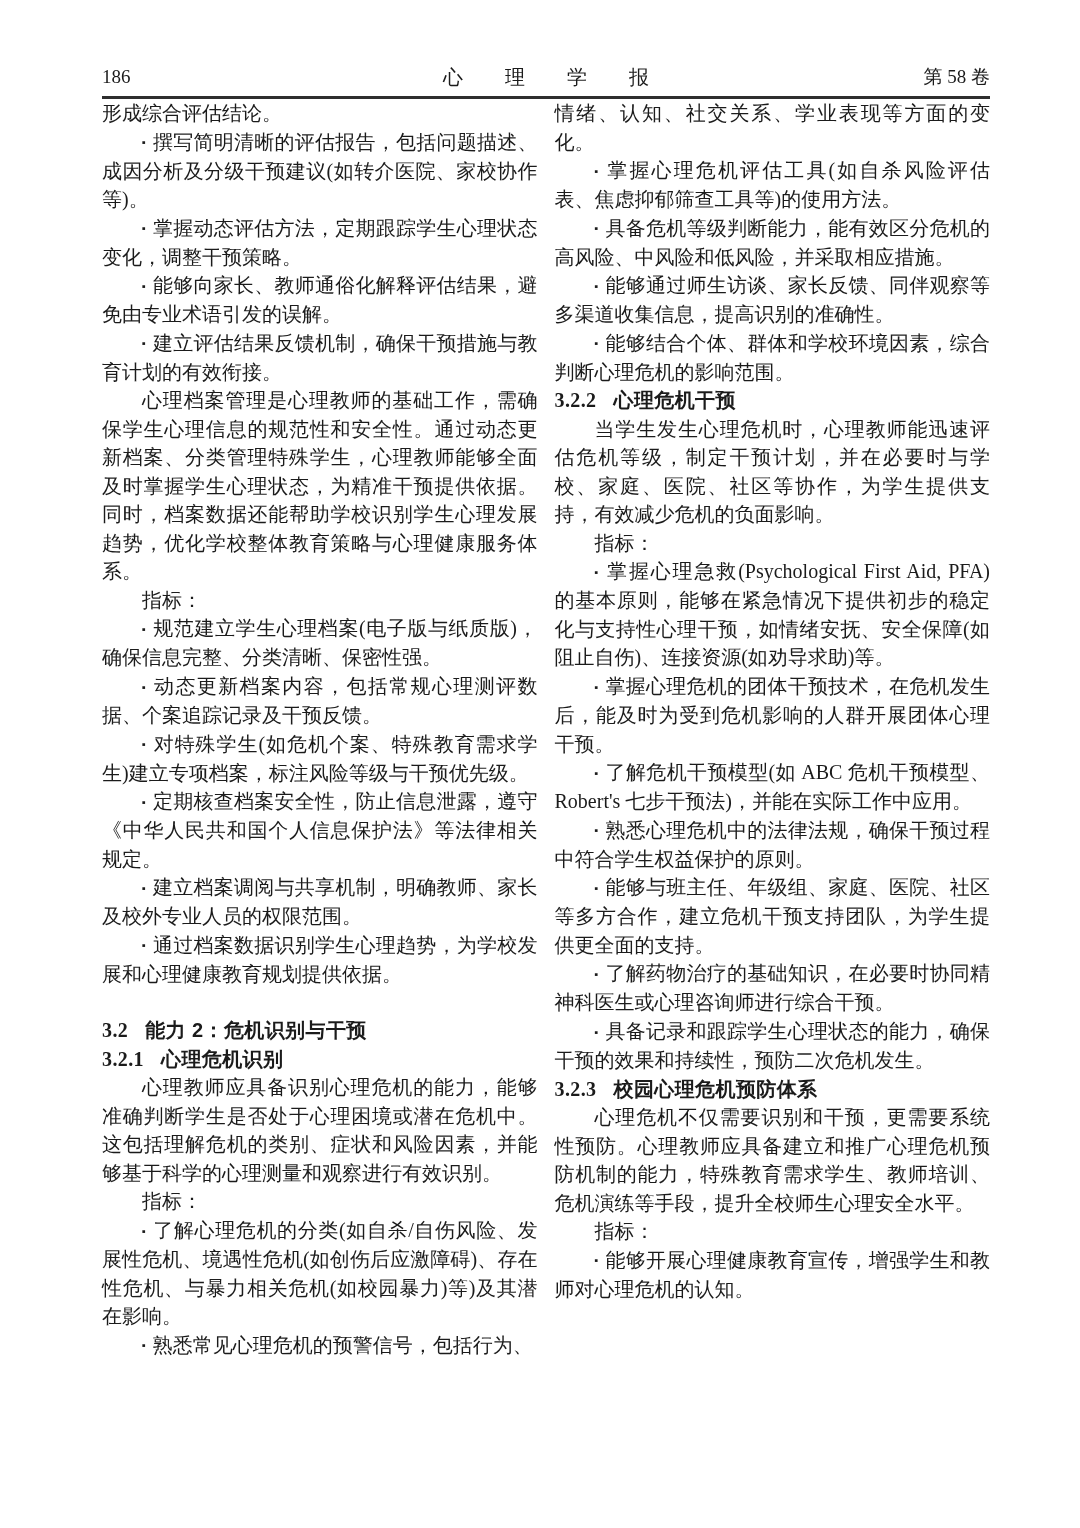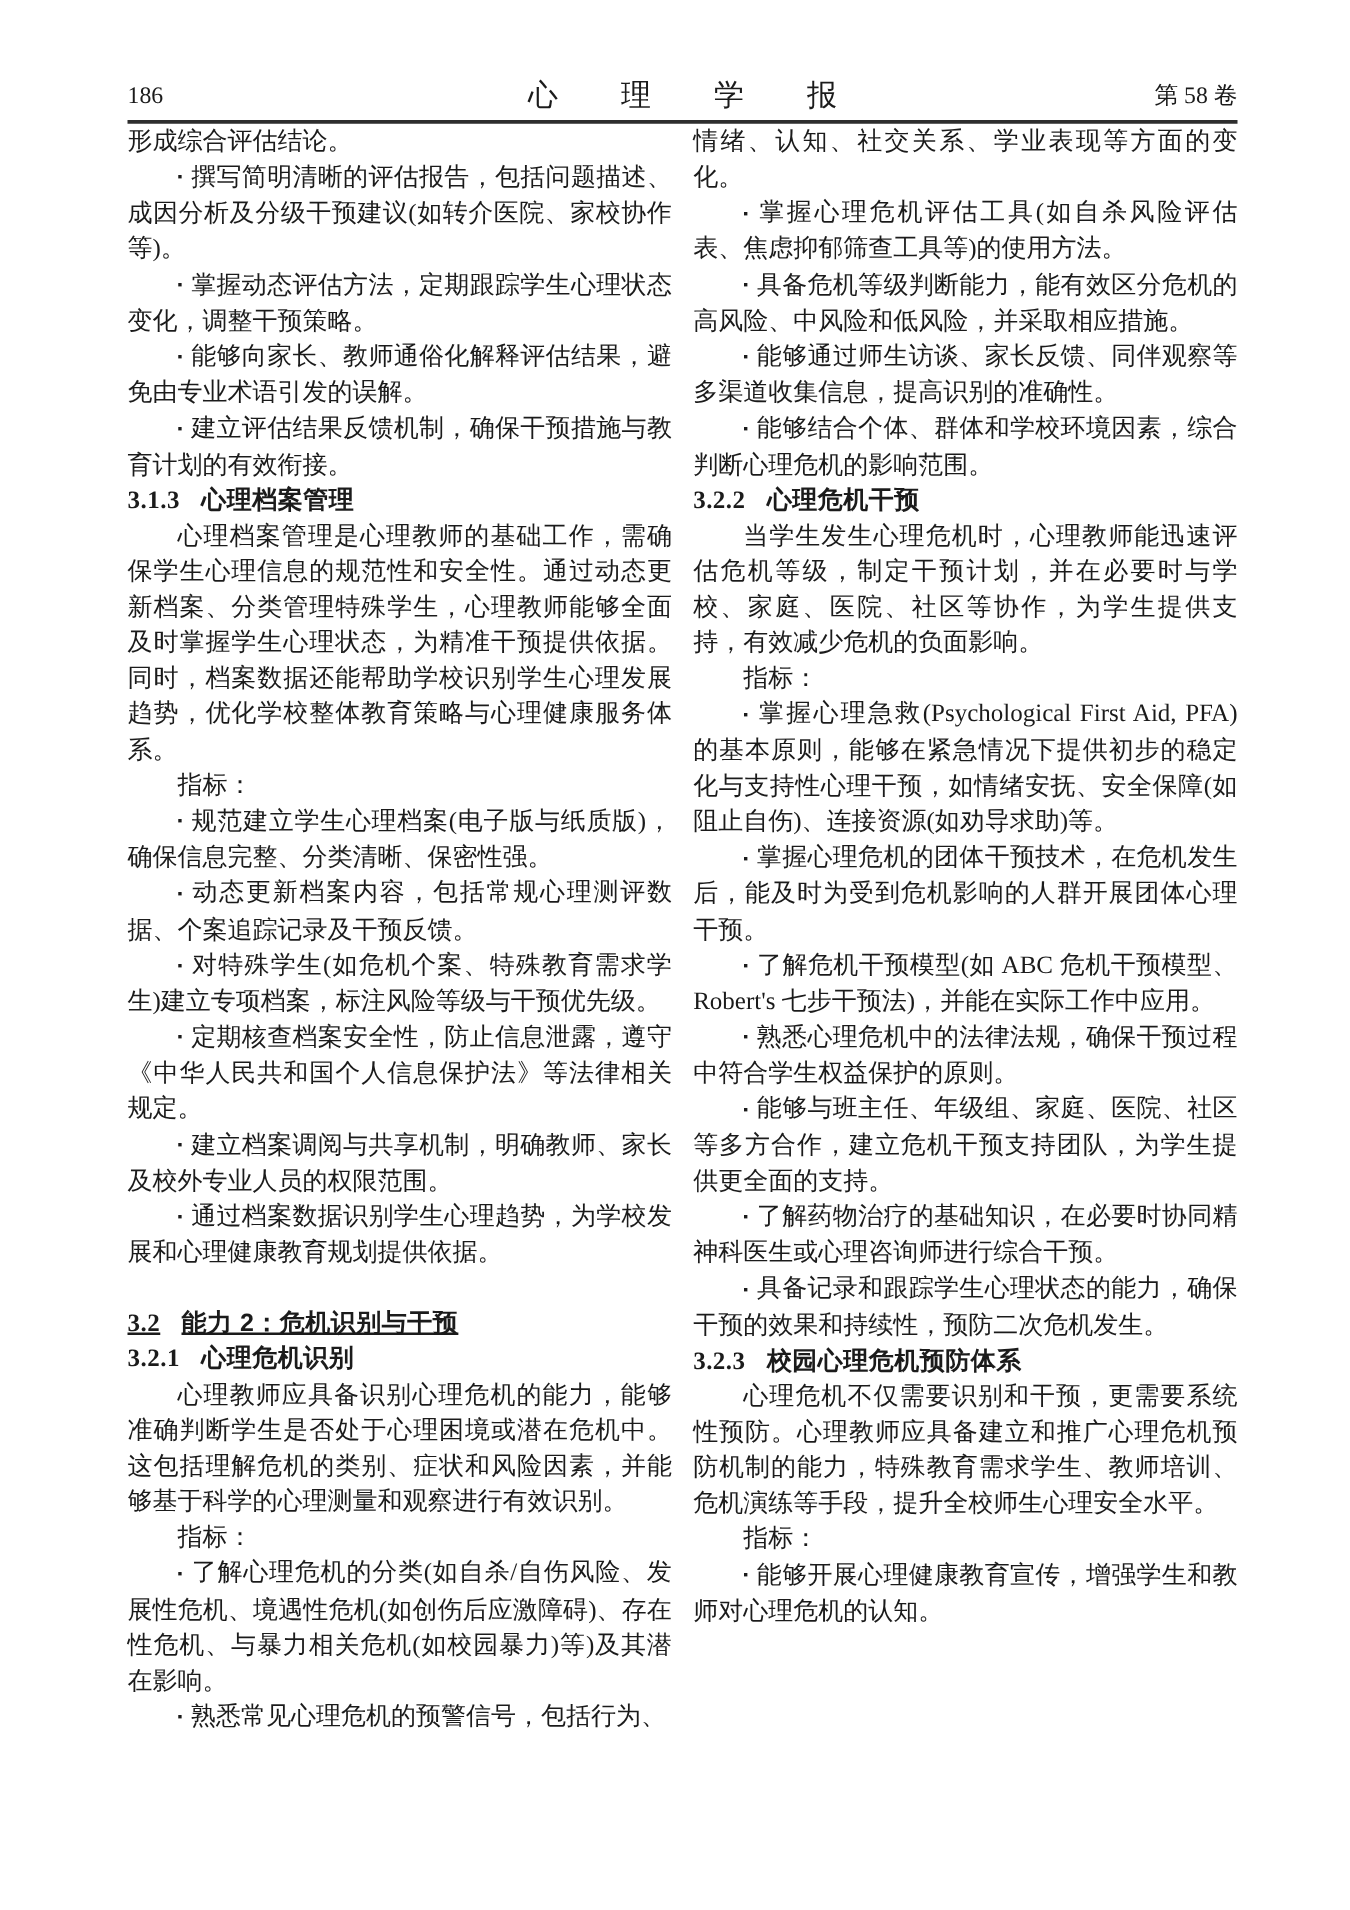--- a/index.html
+++ b/index.html
@@ -14,21 +14,21 @@
     font-family: "Liberation Serif", "DejaVu Serif", serif;
     color: #1b1b1b;
   }
   .header-row {
     display: flex;
     align-items: flex-end;
     font-size: 19px;
     line-height: 24px;
   }
   .page-num { width: 150px; text-align: left; }
-  .journal { flex: 1; text-align: center; font-size: 24px; }
+  .journal { flex: 1; text-align: center; font-size: 20px; }
   .journal span { letter-spacing: 2.1em; padding-left: 2.1em; }
   .volume { width: 150px; text-align: right; }
   .header-rule { height: 3px; background: #2e2e2e; margin-top: 7px; }
 
   .columns { display: flex; gap: 17px; margin-top: 0; }
   .col {
     flex: 1;
     min-width: 0;
     font-size: 20px;
     line-height: 28.5px;
@@ -45,41 +45,40 @@
     display: inline-block;
     text-indent: 0;
   }
   .heading {
     font-family: "Liberation Sans", "DejaVu Sans", sans-serif;
     font-weight: 700;
     text-indent: 0;
     letter-spacing: 0.02em;
   }
   .heading .hnum { margin-right: 0.85em; font-family: "Liberation Serif", "DejaVu Serif", serif; font-weight: 700; }
-  .h2 { margin-top: 28px !important; text-decoration: underline; }
+  .h2 { margin-top: 28px !important; }
 </style>
 </head>
 <body>
 
 <div class="page">
   <div class="header-row">
     <div class="page-num">186</div>
     <div class="journal"><span>心理学报</span></div>
     <div class="volume">第 58 卷</div>
   </div>
   <div class="header-rule"></div>
 
   <div class="columns">
     <div class="col" id="col-left">
         <p class="noindent">形成综合评估结论。</p>
         <p class="bullet"><span class="bullet-icon">▪</span><span>撰写简明清晰的评估报告，包括问题描述、成因分析及分级干预建议(如转介医院、家校协作等)。</span></p>
         <p class="bullet"><span class="bullet-icon">▪</span><span>掌握动态评估方法，定期跟踪学生心理状态变化，调整干预策略。</span></p>
         <p class="bullet"><span class="bullet-icon">▪</span><span>能够向家长、教师通俗化解释评估结果，避免由专业术语引发的误解。</span></p>
         <p class="bullet"><span class="bullet-icon">▪</span><span>建立评估结果反馈机制，确保干预措施与教育计划的有效衔接。</span></p>
-        <p class="heading h3"><span class="hnum">3.1.3</span><span>心理档案管理</span></p>
         <p class="para">心理档案管理是心理教师的基础工作，需确保学生心理信息的规范性和安全性。通过动态更新档案、分类管理特殊学生，心理教师能够全面及时掌握学生心理状态，为精准干预提供依据。同时，档案数据还能帮助学校识别学生心理发展趋势，优化学校整体教育策略与心理健康服务体系。</p>
         <p class="para">指标：</p>
         <p class="bullet"><span class="bullet-icon">▪</span><span>规范建立学生心理档案(电子版与纸质版)，确保信息完整、分类清晰、保密性强。</span></p>
         <p class="bullet"><span class="bullet-icon">▪</span><span>动态更新档案内容，包括常规心理测评数据、个案追踪记录及干预反馈。</span></p>
         <p class="bullet"><span class="bullet-icon">▪</span><span>对特殊学生(如危机个案、特殊教育需求学生)建立专项档案，标注风险等级与干预优先级。</span></p>
         <p class="bullet"><span class="bullet-icon">▪</span><span>定期核查档案安全性，防止信息泄露，遵守《中华人民共和国个人信息保护法》等法律相关规定。</span></p>
         <p class="bullet"><span class="bullet-icon">▪</span><span>建立档案调阅与共享机制，明确教师、家长及校外专业人员的权限范围。</span></p>
         <p class="bullet"><span class="bullet-icon">▪</span><span>通过档案数据识别学生心理趋势，为学校发展和心理健康教育规划提供依据。</span></p>
         <p class="heading h2"><span class="hnum">3.2</span><span>能力 2：危机识别与干预</span></p>
         <p class="heading h3"><span class="hnum">3.2.1</span><span>心理危机识别</span></p>

